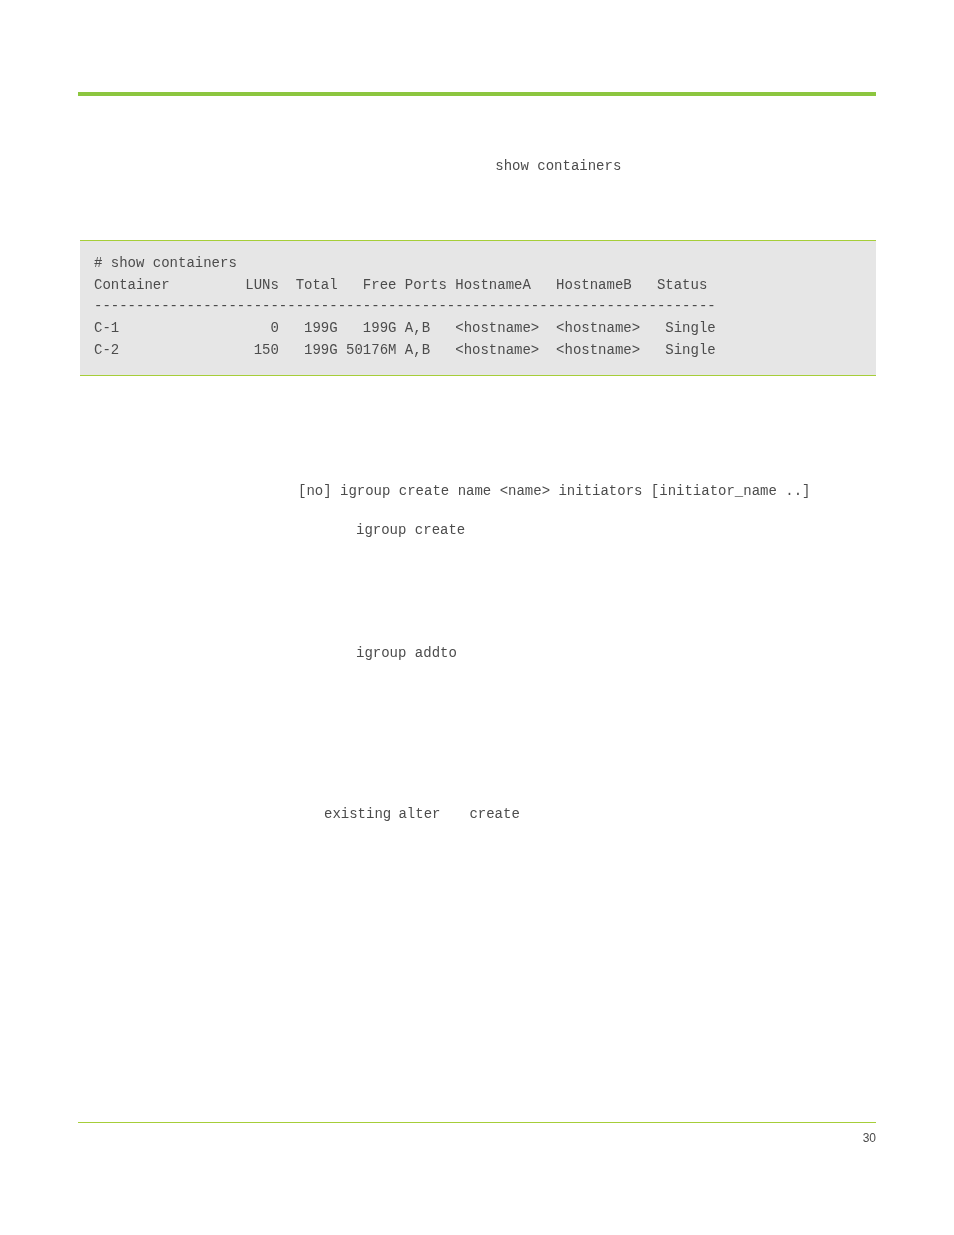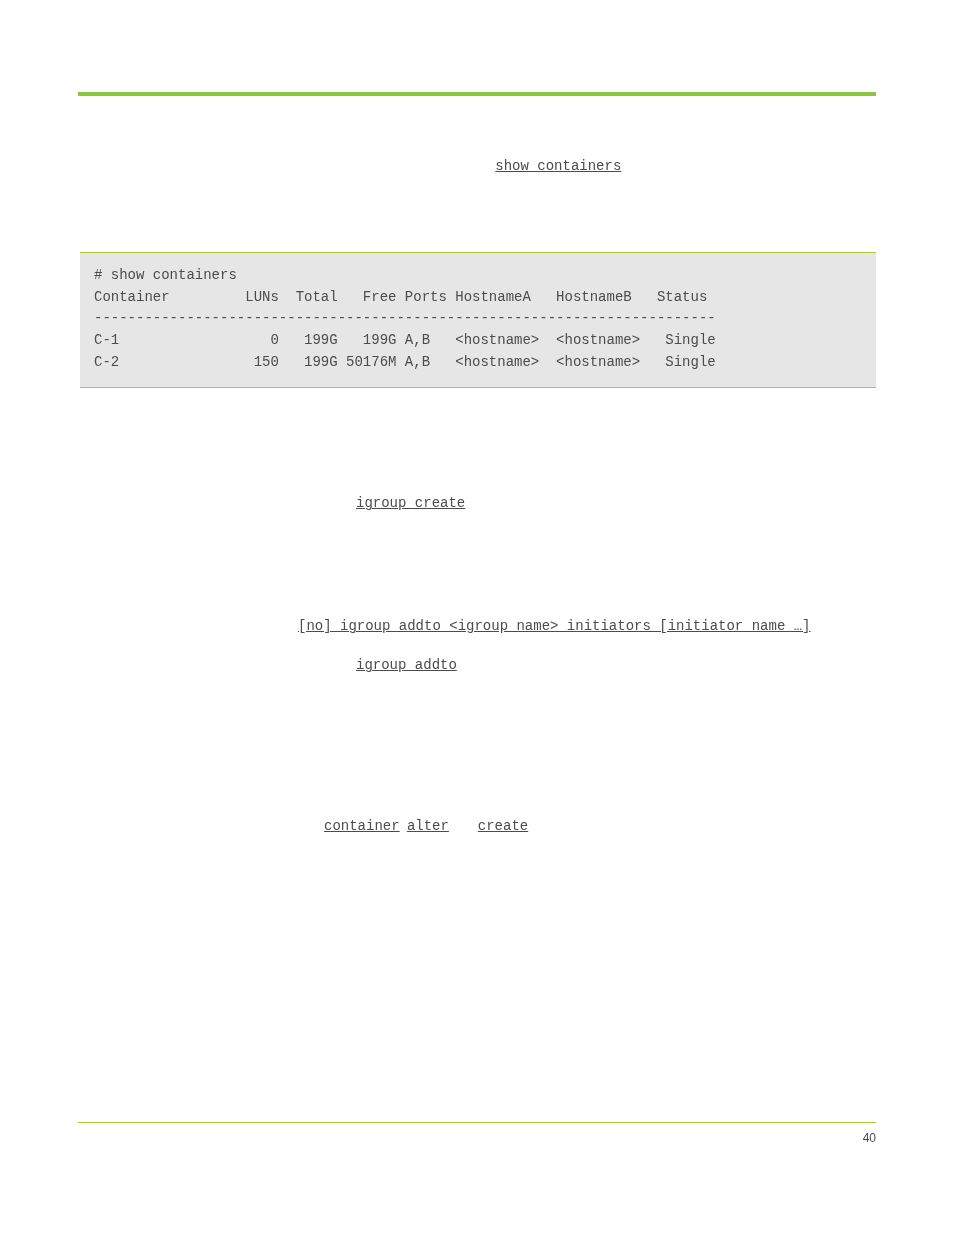--- a/index.html
+++ b/index.html
@@ -27,30 +27,29 @@
   .content {
     padding-left: 220px;
   }
   .plain {
     color: #ffffff;
   }
   .mono {
     font-family: "Courier New", Courier, monospace;
     color: #4c4c4c;
     font-size: 14px;
-    text-decoration: underline;
   }
   .para {
     margin: 0 0 18px 0;
   }
   .indent {
     padding-left: 32px;
   }
   .codebox {
-    margin: 36px 0 60px -218px;
+    margin: 24px 0 60px -218px;
     border-top: 1px solid #a6ce39;
     border-bottom: 1px solid #a6ce39;
     background: #e6e6e6;
     padding: 12px 14px 14px 14px;
     font-family: "Courier New", Courier, monospace;
     font-size: 14px;
     color: #4c4c4c;
     white-space: pre;
     line-height: 1.55;
   }
@@ -91,42 +90,42 @@
       <span>status). An example is provided below.</span>
     </p>
 
     <div class="codebox"><span># show containers</span>
 <span>Container         LUNs  Total   Free Ports HostnameA   HostnameB   Status</span>
 <span>--------------------------------------------------------------------------</span>
 <span>C-1                  0   199G   199G A,B   &lt;hostname&gt;  &lt;hostname&gt;   Single</span>
 <span>C-2                150   199G 50176M A,B   &lt;hostname&gt;  &lt;hostname&gt;   Single</span></div>
 
     <h3 class="left-heading">igroup create</h3>
+    <p class="para mono">[no] igroup create name &lt;name&gt; initiators [initiator_name ..]</p>
     <p class="para plain indent">
       <span>The </span><span class="mono">igroup create</span><span> command creates an initiator group with a user</span>
       <span>specified name and adds the initiators specified on the command line to it. An</span>
       <span>initiator group is a list of initiator names that is used to control access to</span>
       <span>target LUNs.</span>
     </p>
 
     <h3 class="left-heading">igroup addto</h3>
-    <p class="para mono">[no] igroup addto &lt;igroup name&gt; initiators [initiator_name …]</p>
     <p class="para plain indent">
       <span>The </span><span class="mono">igroup addto</span><span> command adds a list of initiators to an existing</span>
       <span>initiator group. This is a non-disruptive operation - it will not alter/terminate</span>
       <span>any existing sessions and the initiators can be logged into the HP VMA SAN</span>
       <span>Gateway or not.</span>
     </p>
 
     <h3 class="left-heading">show luns</h3>
     <p class="para plain indent">This command displays all the LUNs defined in the system.</p>
     <p class="para plain">
-      <span>The </span><span class="mono">container</span><span>, </span><span class="mono">alter</span><span> and </span><span class="mono">create</span><span> optional parameters display additional</span>
+      <span>The </span><span class="mono">existing</span><span>, </span><span class="mono">alter</span><span> and </span><span class="mono">create</span><span> optional parameters display additional</span>
       <span>information.</span>
     </p>
 
   </div>
 
   <div class="footerbar">
     <span>VMA SAN Gateway Administration</span>
-    <span class="pnum">40</span>
+    <span class="pnum">30</span>
   </div>
 </div>
 
 </body></html>

